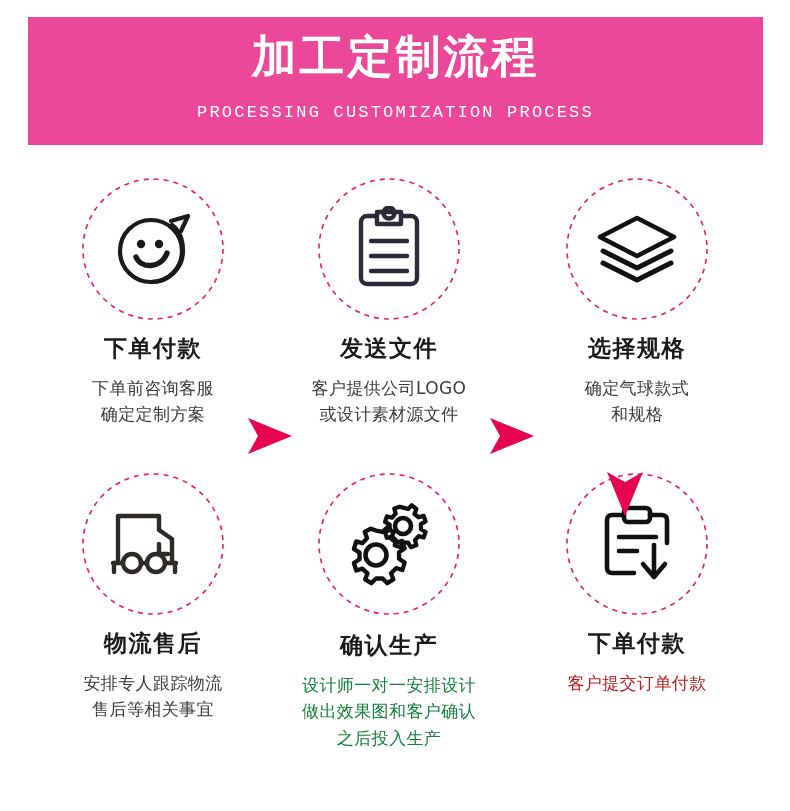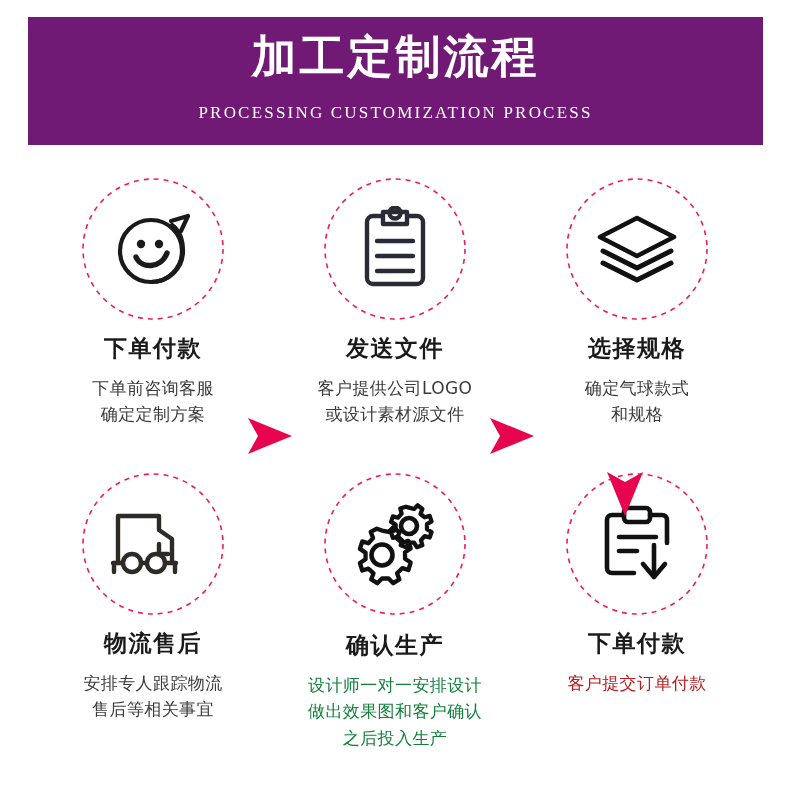--- a/index.html
+++ b/index.html
@@ -31,21 +31,21 @@
     font-family:"DejaVu Sans","Liberation Sans",sans-serif;
   }
   .banner-sub{
     position:absolute;
     left:0;right:0;top:86px;
     text-align:center;
     color:#ffffff;
     font-size:17px;
     font-weight:400;
     letter-spacing:2.2px;
-    font-family:Liberation Serif, serif;
+    font-family:Liberation Mono, monospace;
   }
 
   
   .steps{
     position:absolute;
     left:0;top:175px;
     width:790px;
   }
   .row{
     position:relative;
@@ -54,21 +54,21 @@
   }
   .row.row2{height:300px;padding-left:32px;}
 
   .step{
     position:absolute;
     top:0;
     width:250px;
     text-align:center;
   }
   .step.c0{left:28px;}
-  .step.c1{left:270px;}
+  .step.c1{left:264px;}
   .step.c2{left:512px;}
 
   .circle-wrap{
     position:relative;
     width:148px;height:148px;
     margin:0 auto;
   }
   .dashed-circle{
     position:absolute;
     left:0;top:0;
@@ -107,21 +107,21 @@
     position:absolute;
   }
   .arrow svg{display:block;}
 
   .arrow-r1-a{left:244px;top:240px;}
   .arrow-r1-b{left:486px;top:240px;}
 </style>
 </head>
 <body style="background: rgb(255, 255, 255);">
 
-<div class="banner" style="background: #701a75;">
+<div class="banner" style="background: #ec4899;">
   <div class="banner-title">加工定制流程</div>
   <div class="banner-sub">PROCESSING CUSTOMIZATION PROCESS</div>
 </div>
 
 <div class="steps">
 
   <div class="row row1">
 
     <div class="step c0">
       <div class="circle-wrap">

